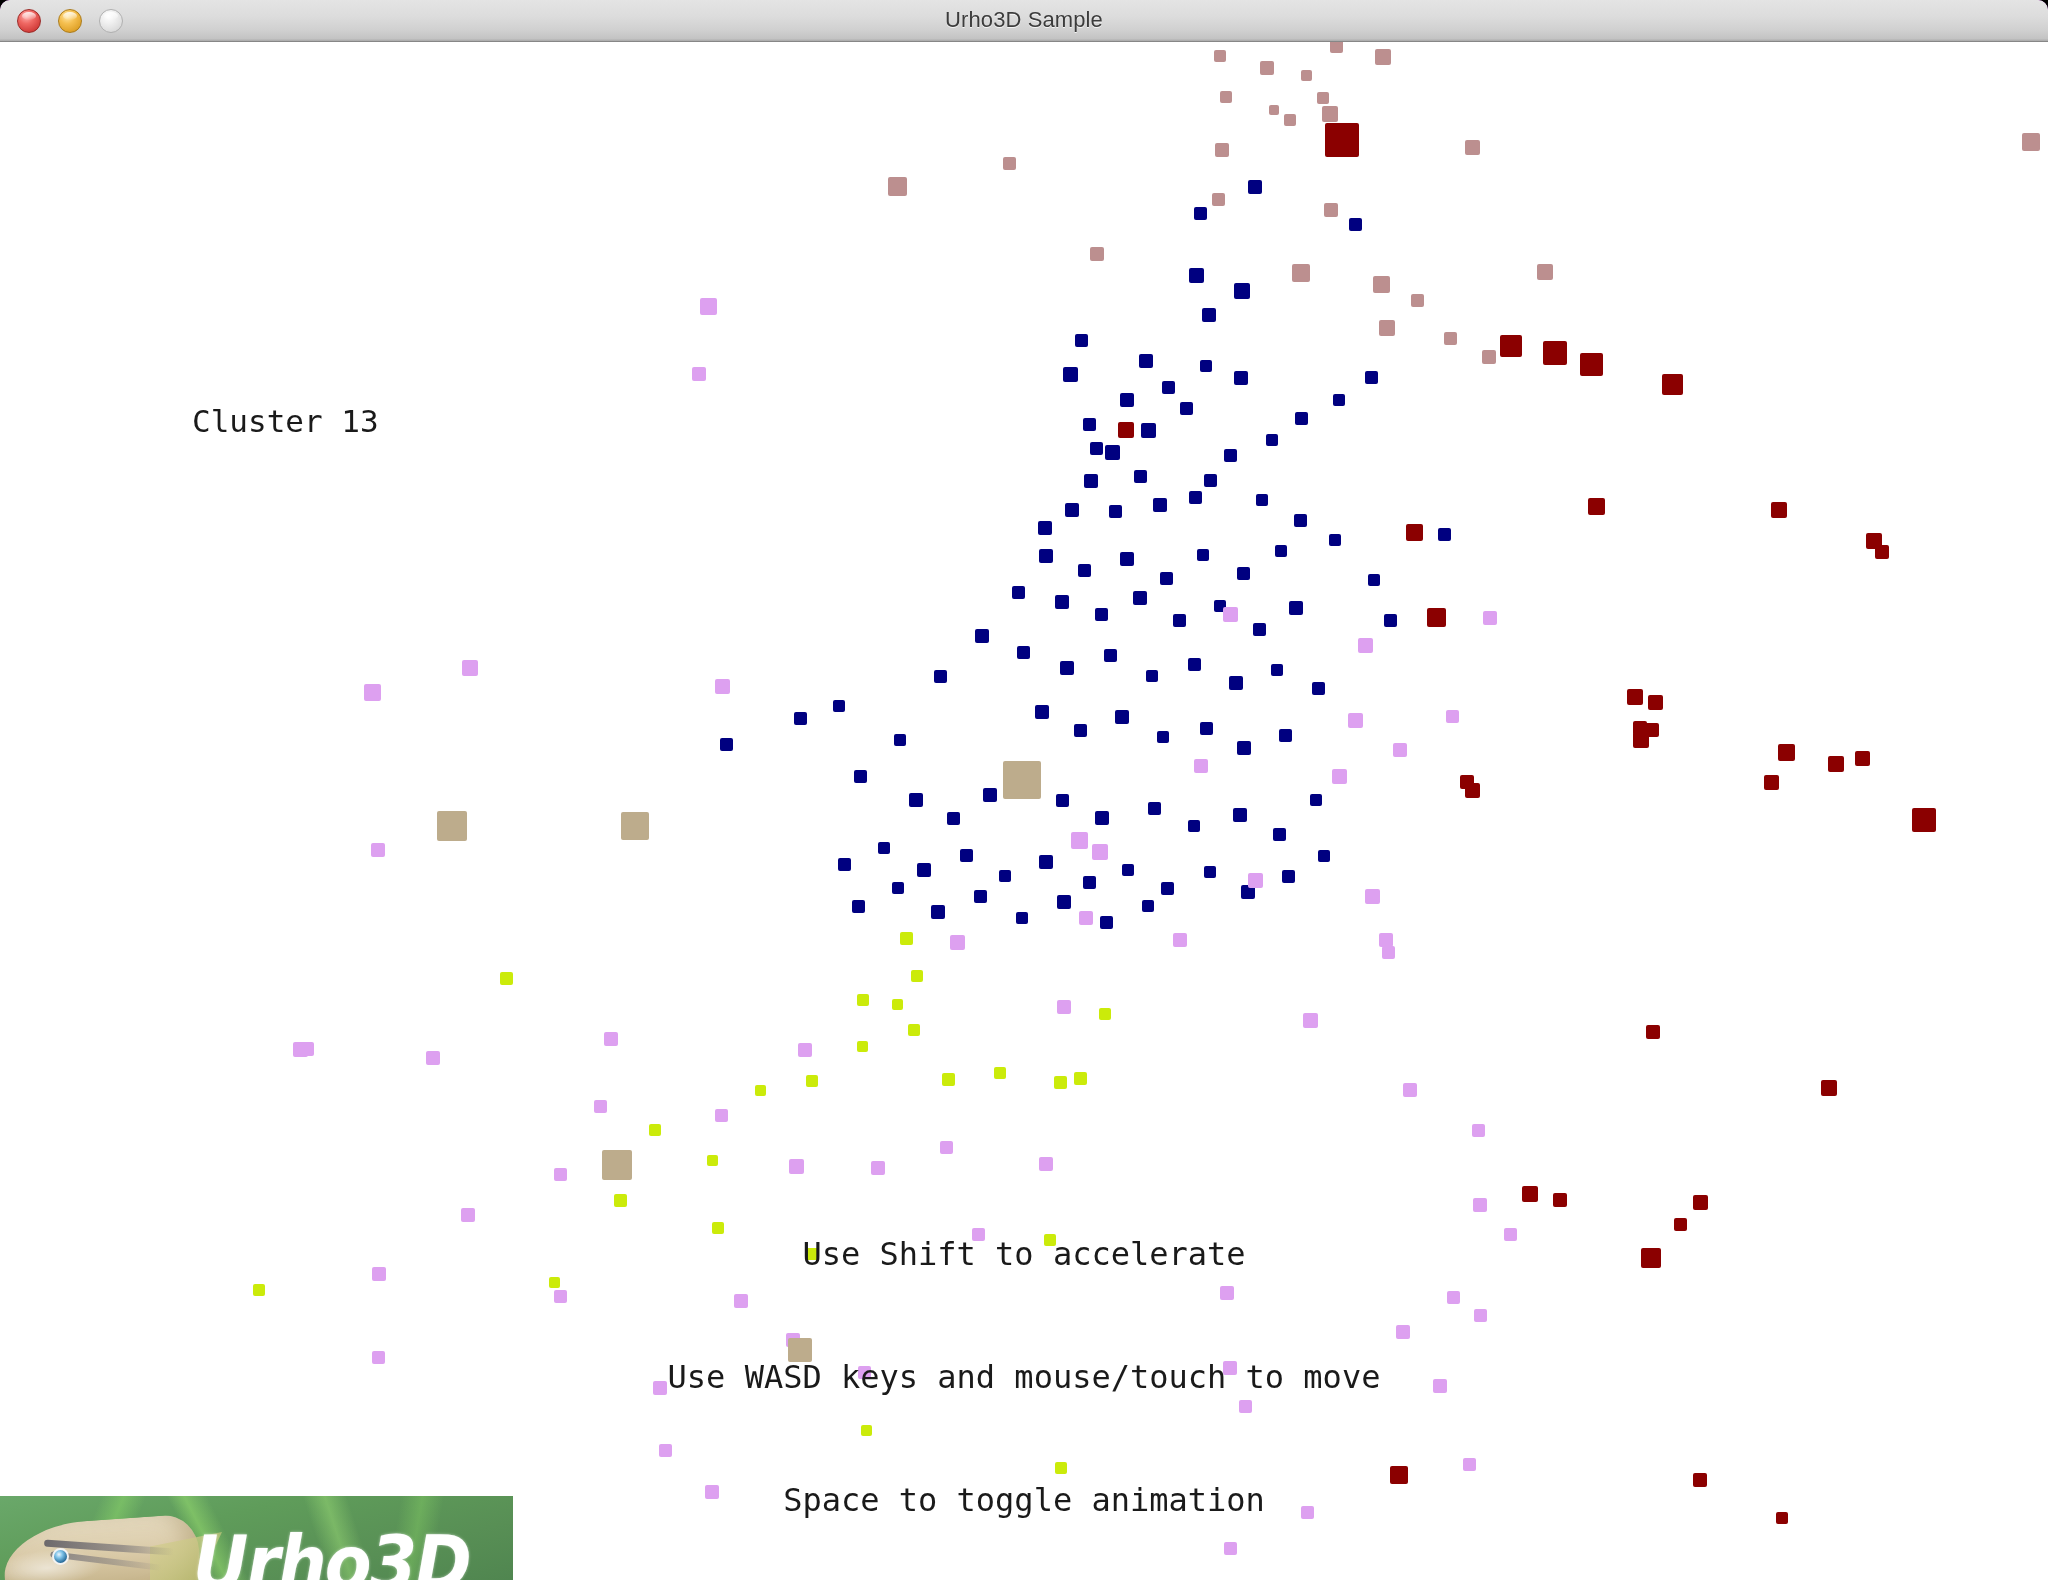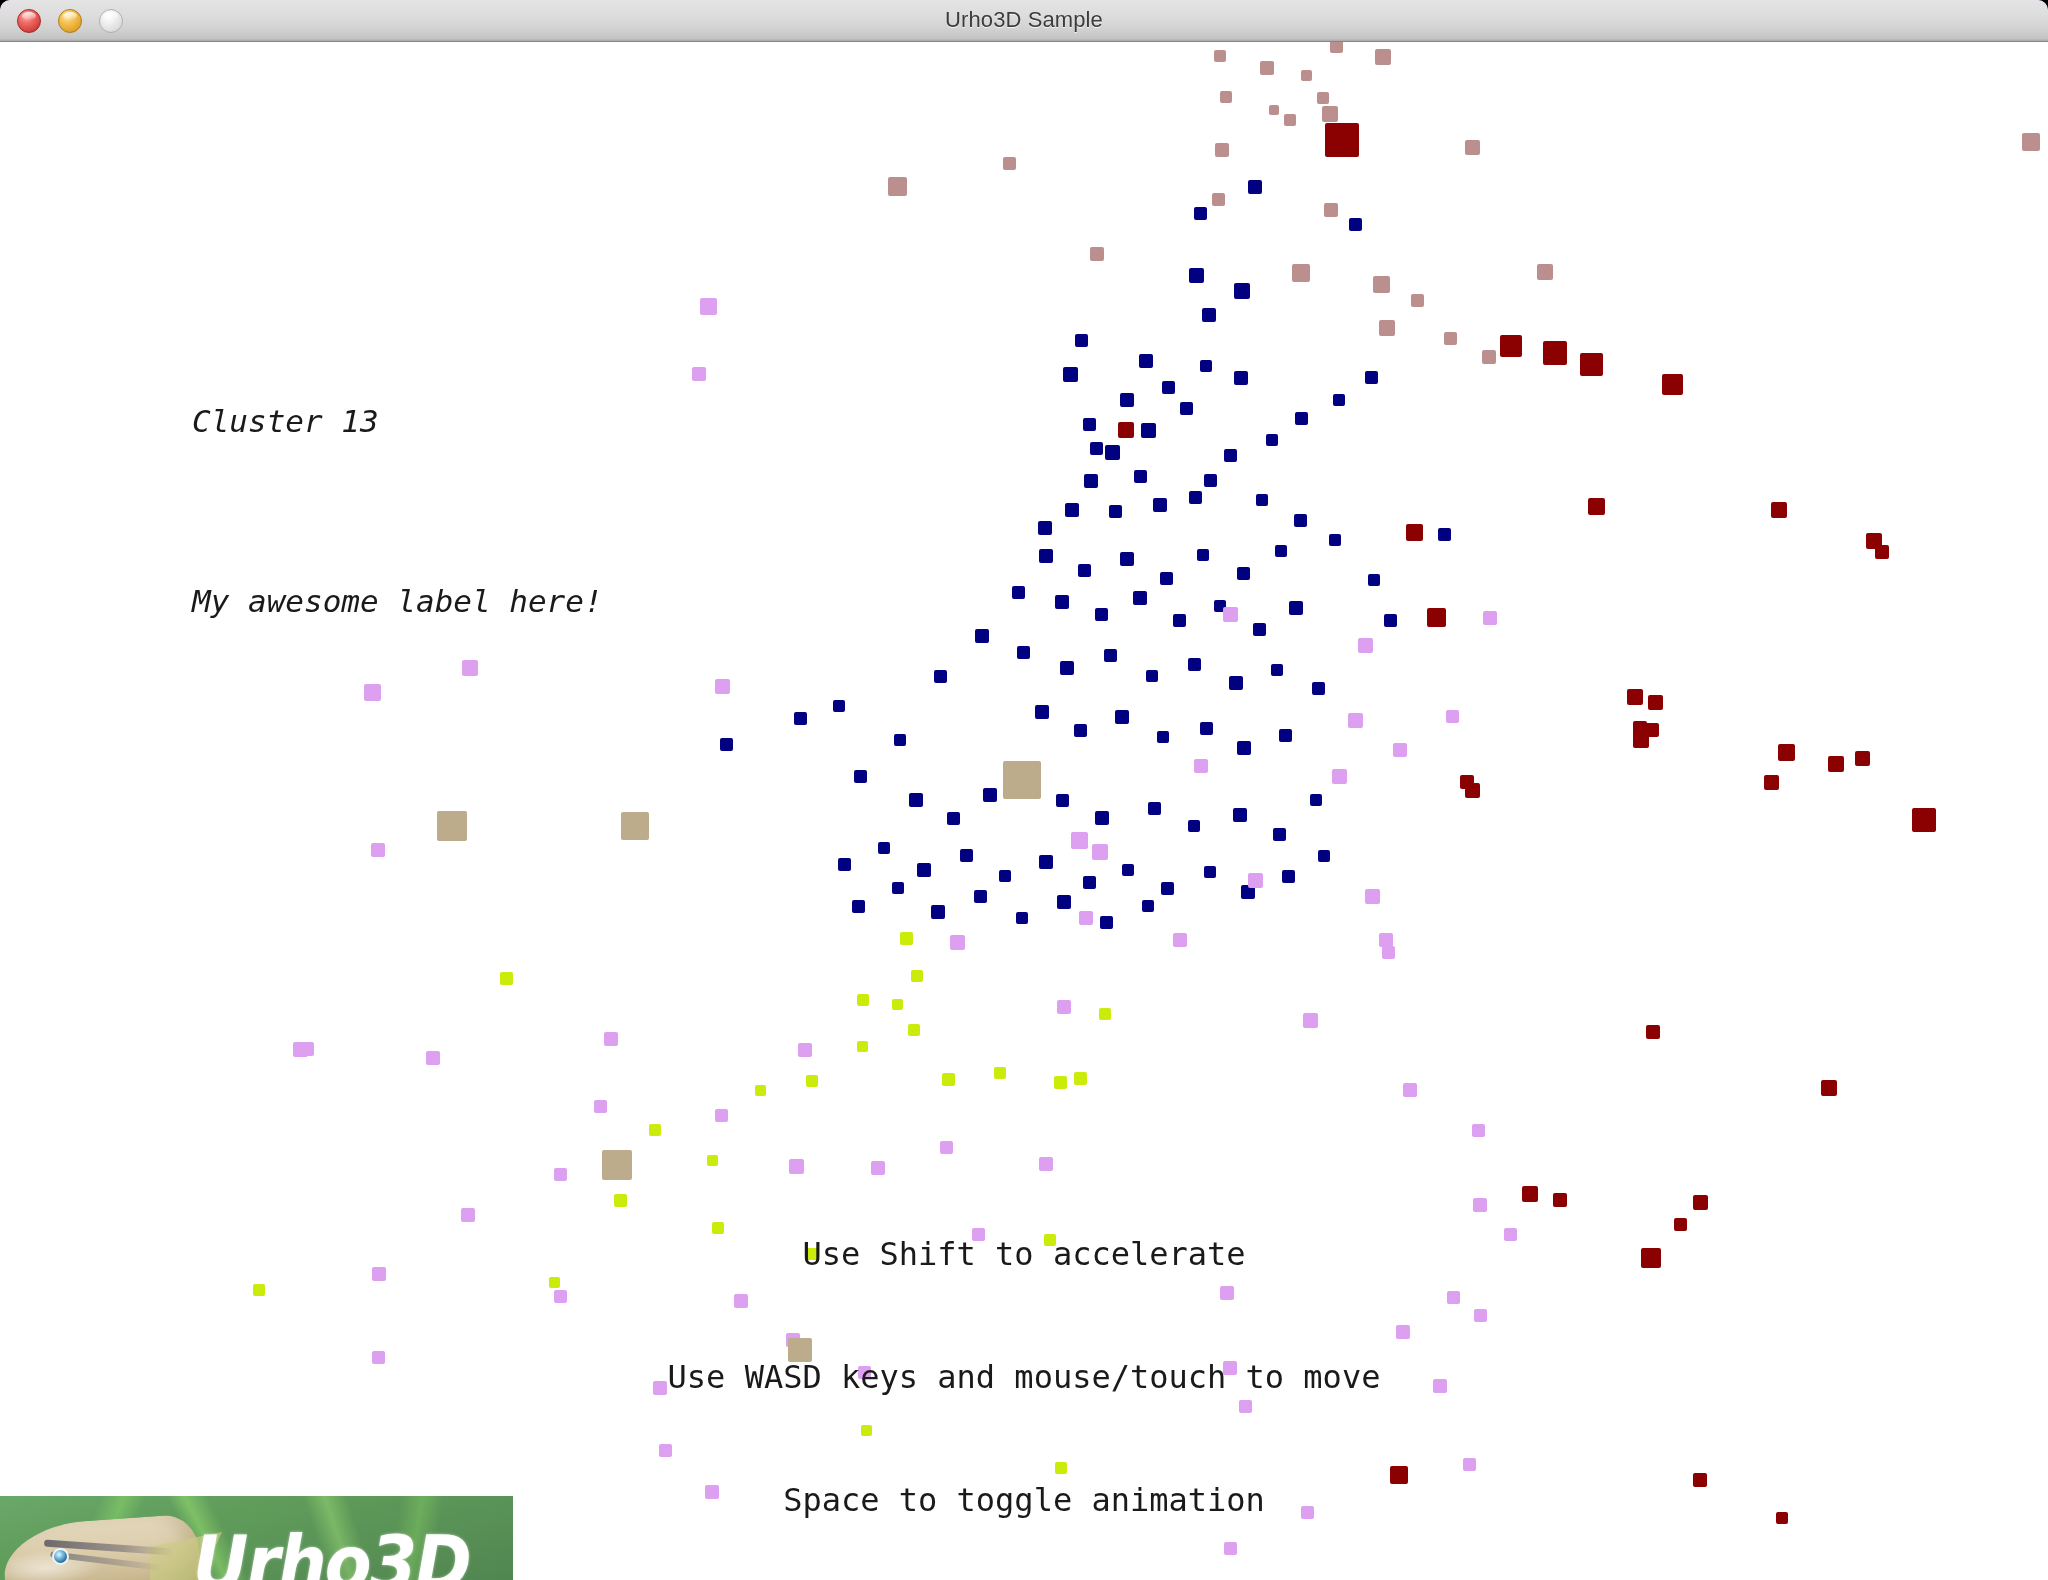--- a/index.html
+++ b/index.html
@@ -87,21 +87,21 @@
     position: absolute;
     left: 192px;
     top: 229px;
     font-family: "DejaVu Sans Mono", "Liberation Mono", monospace;
     font-size: 31px;
     line-height: 60px;
     color: #1a1a1a;
     white-space: pre;
     letter-spacing: 0px;
   }
-  #cluster-text div { height: 60px; font-style: italic; }
+  #cluster-text div { height: 60px; }
 
   #instructions {
     position: absolute;
     left: 0;
     top: 1110px;
     width: 2048px;
     text-align: center;
     font-family: "DejaVu Sans Mono", "Liberation Mono", monospace;
     font-size: 32px;
     line-height: 41px;
@@ -458,21 +458,20 @@
         <div class="particle" style="left: 1393px; top: 701px; width: 14px; height: 14px; background: rgb(221, 160, 240);"></div>
         <div class="particle" style="left: 1057px; top: 958px; width: 14px; height: 14px; background: rgb(221, 160, 240);"></div>
         <div class="particle" style="left: 1099px; top: 966px; width: 12px; height: 12px; background: rgb(203, 235, 10);"></div>
         <div class="particle" style="left: 714.5px; top: 1066.5px; width: 13px; height: 13px; background: rgb(221, 160, 240);"></div>
         <div class="particle" style="left: 593.5px; top: 1057.5px; width: 13px; height: 13px; background: rgb(221, 160, 240);"></div>
         <div class="particle" style="left: 426px; top: 1009px; width: 14px; height: 14px; background: rgb(221, 160, 240);"></div>
       </div>
 
     <div id="cluster-text">
       <div>Cluster 13</div>
-      <div>My awesome label here!</div>
     </div>
 
     <div id="instructions">
       <div>Use Shift to accelerate</div>
       <div>Use WASD keys and mouse/touch to move</div>
       <div>Space to toggle animation</div>
     </div>
 
     <div id="logo">
       <div id="logo-bg"></div>

